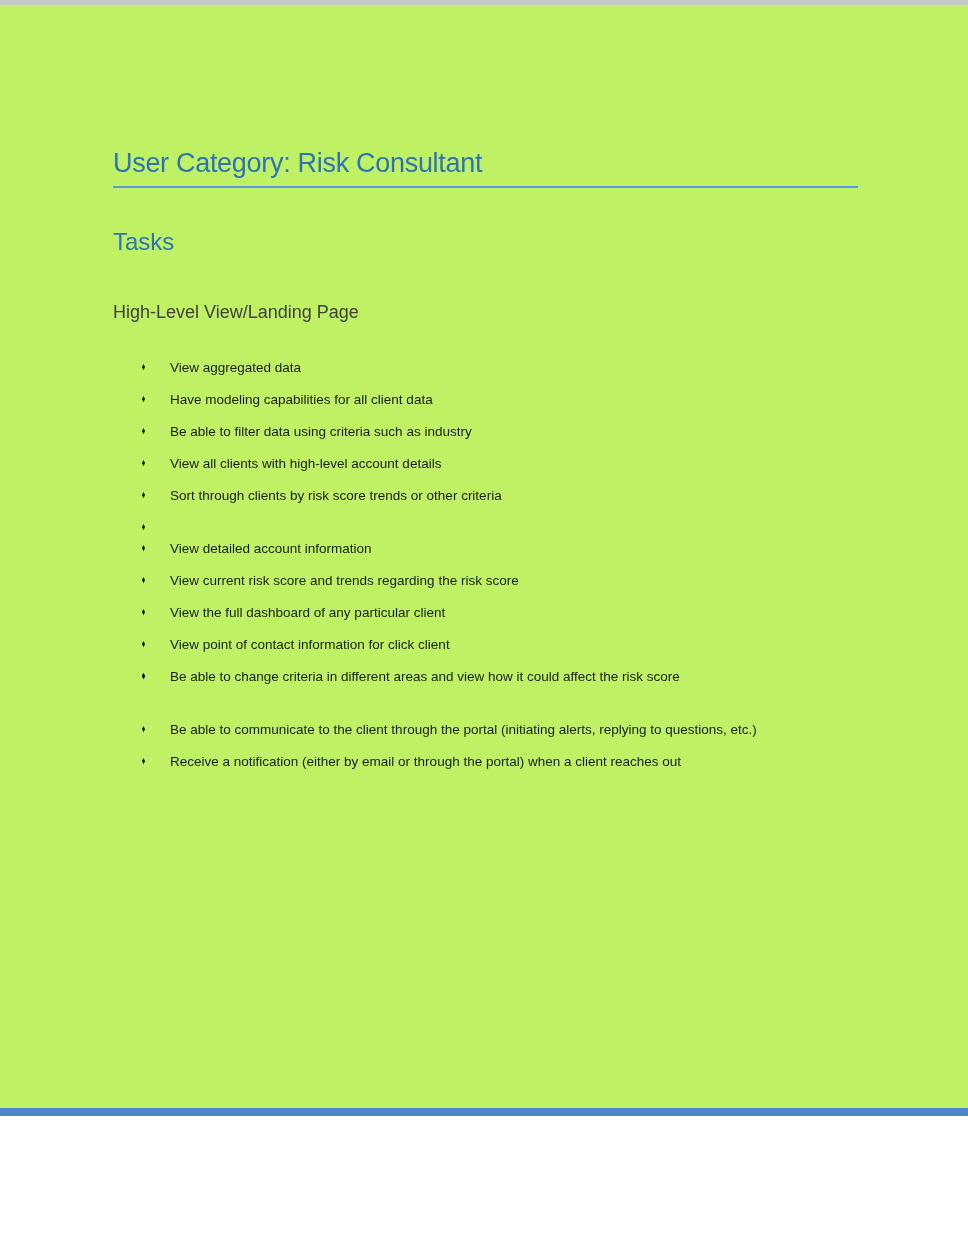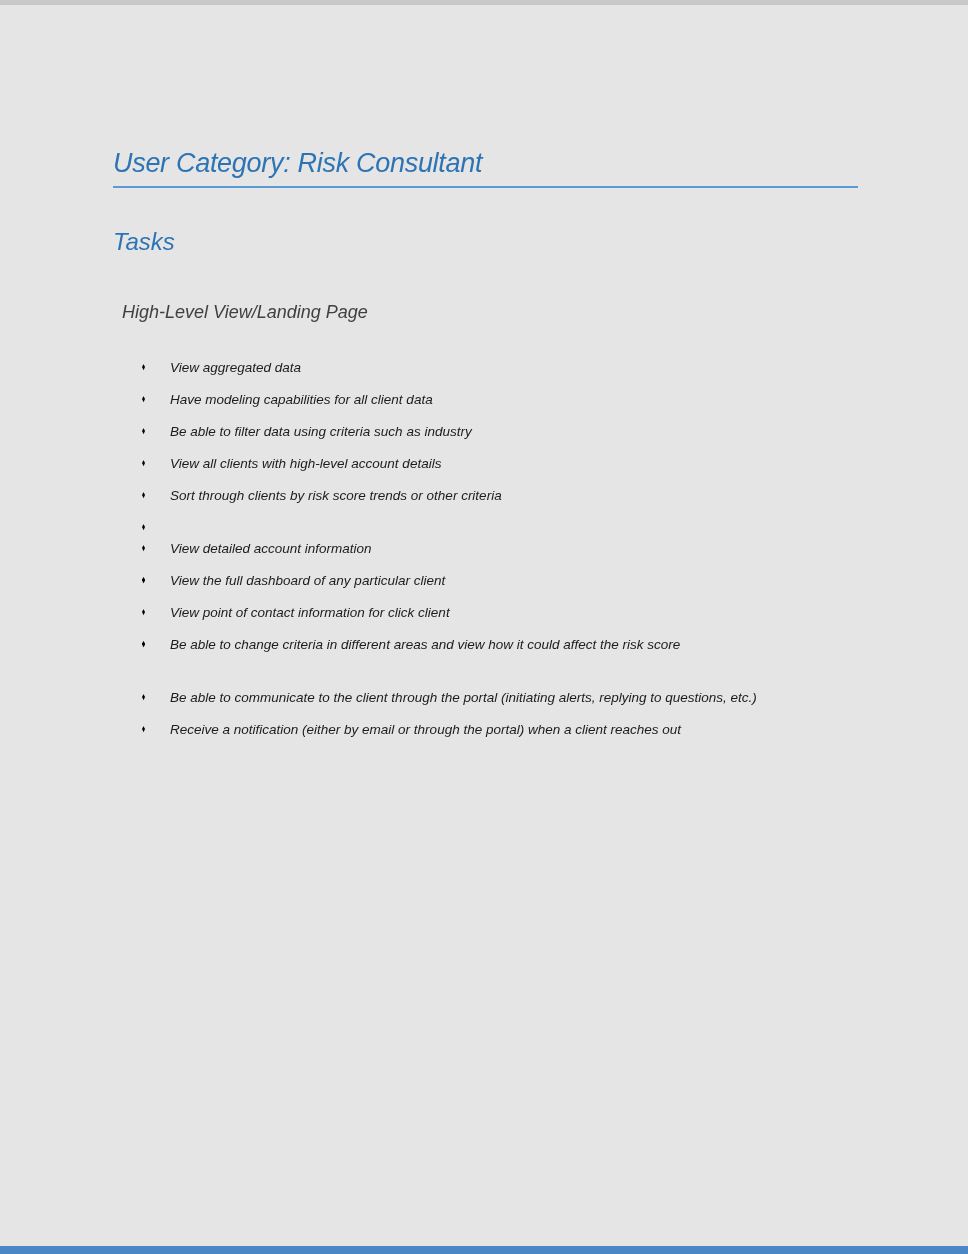--- a/index.html
+++ b/index.html
@@ -1,23 +1,22 @@
 <!DOCTYPE html>
 <html><head>
 <meta charset="utf-8">
 <style>
   html, body { margin: 0; padding: 0; background: #ffffff; }
   .page {
     position: relative;
     width: 968px;
-    height: 1254px;
-    background: #e5e5e5;
+    height: 1116px;
+    background: #bef264;
     overflow: hidden;
     font-family: "Liberation Sans", sans-serif;
-    font-style: italic;
   }
   .top-bar {
     position: absolute;
     top: 0; left: 0;
     width: 100%; height: 5px;
     background: #c8c8c8;
   }
   .bottom-bar {
     position: absolute;
     bottom: 0; left: 0;
@@ -41,21 +40,21 @@
     border-bottom: 2px solid #5B9BD5;
   }
   .h1 {
     margin: 40px 0 16px 0;
     font-size: 24px;
     font-weight: 400;
     color: #2E74B5;
     line-height: 1.15;
   }
   .section h2 {
-    margin: 46px 0 0 9px;
+    margin: 46px 0 0 0;
     font-size: 18px;
     font-weight: 400;
     color: #404040;
     line-height: 21px;
   }
   .section:first-of-type h2 { margin-top: 38px; }
   .section ul {
     list-style: none;
     margin: 36px 0 0 0;
     padding: 0;
@@ -97,21 +96,21 @@
         <li><span class="bullet">♦</span><span>Be able to filter data using criteria such as industry</span></li>
         <li><span class="bullet">♦</span><span>View all clients with high-level account details</span></li>
         <li><span class="bullet">♦</span><span>Sort through clients by risk score trends or other criteria</span></li>
         <li><span class="bullet">♦</span></li>
       </ul>
     </div>
 
     <div class="section">
       <ul>
         <li><span class="bullet">♦</span><span>View detailed account information</span></li>
-        <li><span class="bullet">♦</span></li>
+        <li><span class="bullet">♦</span><span>View current risk score and trends regarding the risk score</span></li>
         <li><span class="bullet">♦</span><span>View the full dashboard of any particular client</span></li>
         <li><span class="bullet">♦</span><span>View point of contact information for click client</span></li>
         <li><span class="bullet">♦</span></li>
         <li><span class="bullet">♦</span><span>Be able to change criteria in different areas and view how it could affect the risk score</span></li>
       </ul>
     </div>
 
     <div class="section">
       <ul>
         <li><span class="bullet">♦</span><span>Be able to communicate to the client through the portal (initiating alerts, replying to questions, etc.)</span></li>

